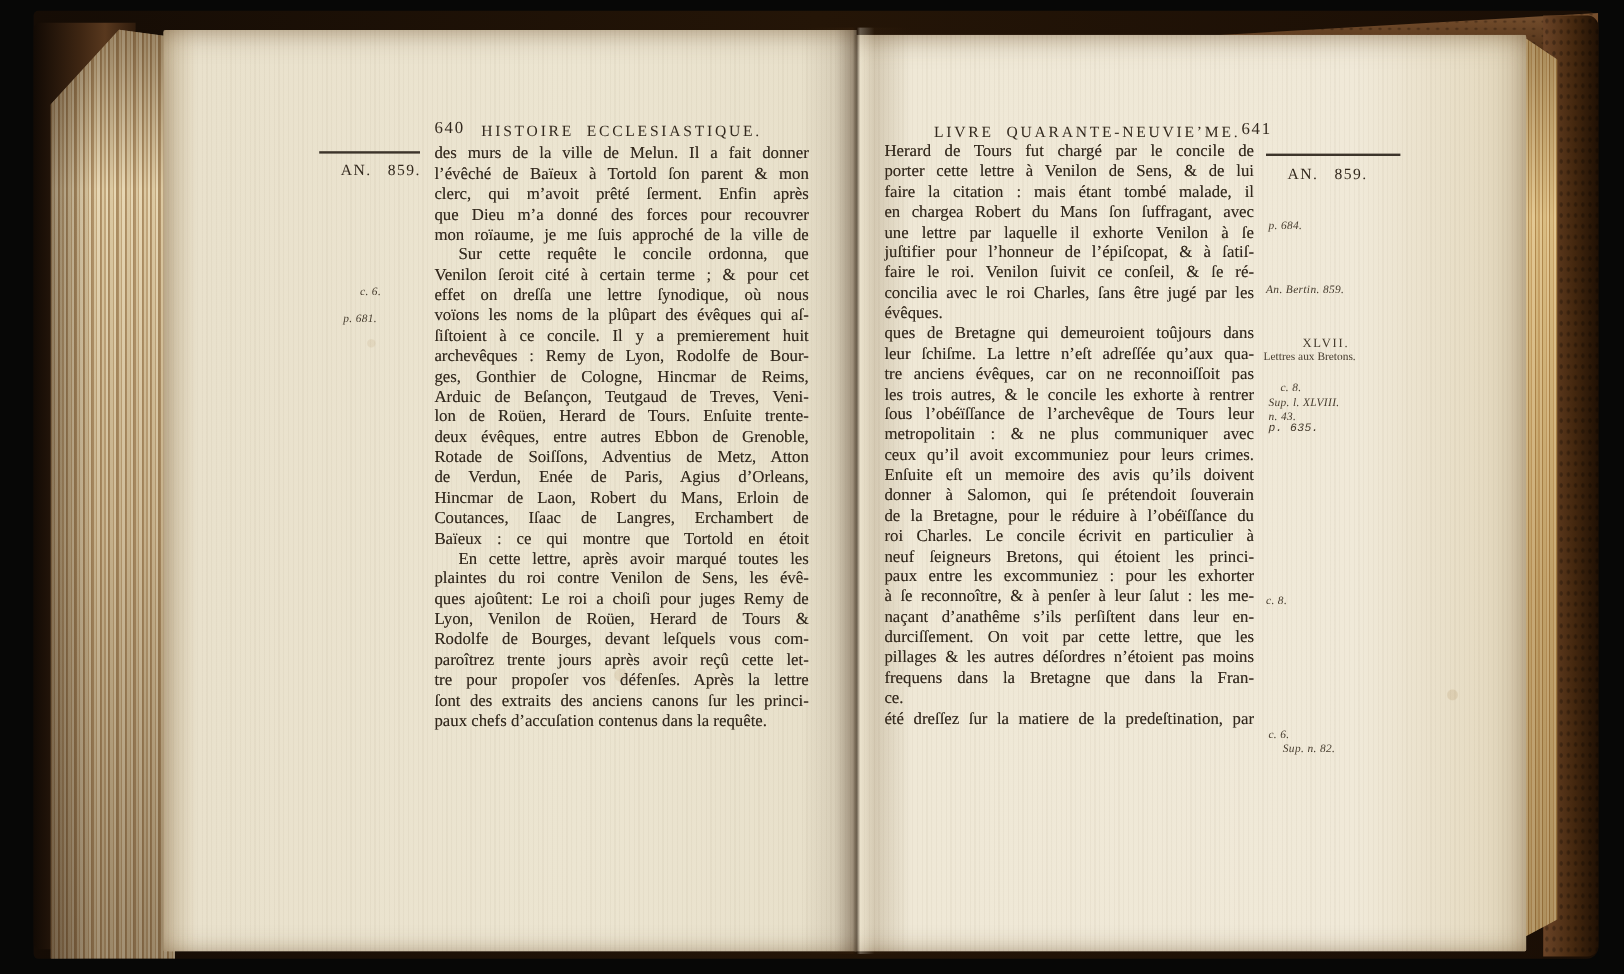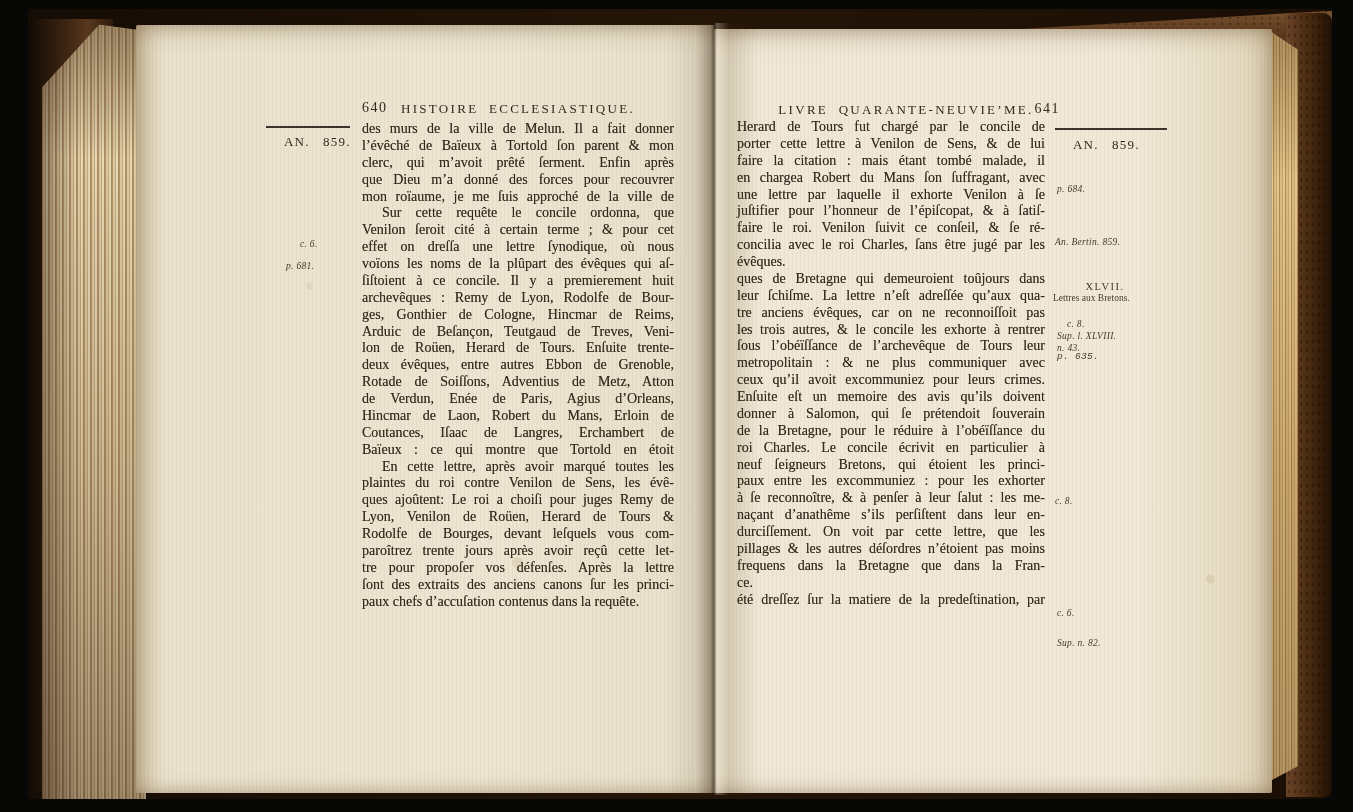--- a/index.html
+++ b/index.html
@@ -139,21 +139,21 @@
         <div class="mn mn-ref" style="top:155px;left:4px;">p. 684.</div>
         <div class="mn mn-ref" style="top:208px;left:2px;">An. Bertin. 859.</div>
         <div class="mn mn-secnum" style="top:252px;left:0;width:104px;">XLVII.</div>
         <div class="mn mn-sectitle" style="top:264px;left:0;width:104px;">Lettres aux Bretons.</div>
         <div class="mn mn-ref" style="top:290px;left:14px;text-align:center;">c. 8.</div>
         <div class="mn mn-ref" style="top:302px;left:4px;">Sup. l. XLVIII.</div>
         <div class="mn mn-ref" style="top:314px;left:4px;">n. 43.</div>
         <div class="mn mn-ref" style="top:322px;left:4px;font-family:Liberation Mono, monospace;">p. 635.</div>
         <div class="mn mn-ref" style="top:467px;left:2px;">c. 8.</div>
         <div class="mn mn-ref" style="top:579px;left:4px;">c. 6.</div>
-        <div class="mn mn-ref" style="top:591px;left:4px;margin-top:18px;">Sup. n. 82.</div>
+        <div class="mn mn-ref" style="top:591px;left:16px;">Sup. n. 82.</div>
       </div>
       <div class="text-block tb-right" id="right-text">
           <div class="tline">Herard de Tours fut chargé par le concile de</div>
           <div class="tline">porter cette lettre à Venilon de Sens, &amp; de lui</div>
           <div class="tline">faire la citation : mais étant tombé malade, il</div>
           <div class="tline">en chargea Robert du Mans ſon ſuffragant, avec</div>
           <div class="tline">une lettre par laquelle il exhorte Venilon à ſe</div>
           <div class="tline">juſtifier pour l’honneur de l’épiſcopat, &amp; à ſatiſ-</div>
           <div class="tline">faire le roi. Venilon ſuivit ce conſeil, &amp; ſe ré-</div>
           <div class="tline">concilia avec le roi Charles, ſans être jugé par les</div>

